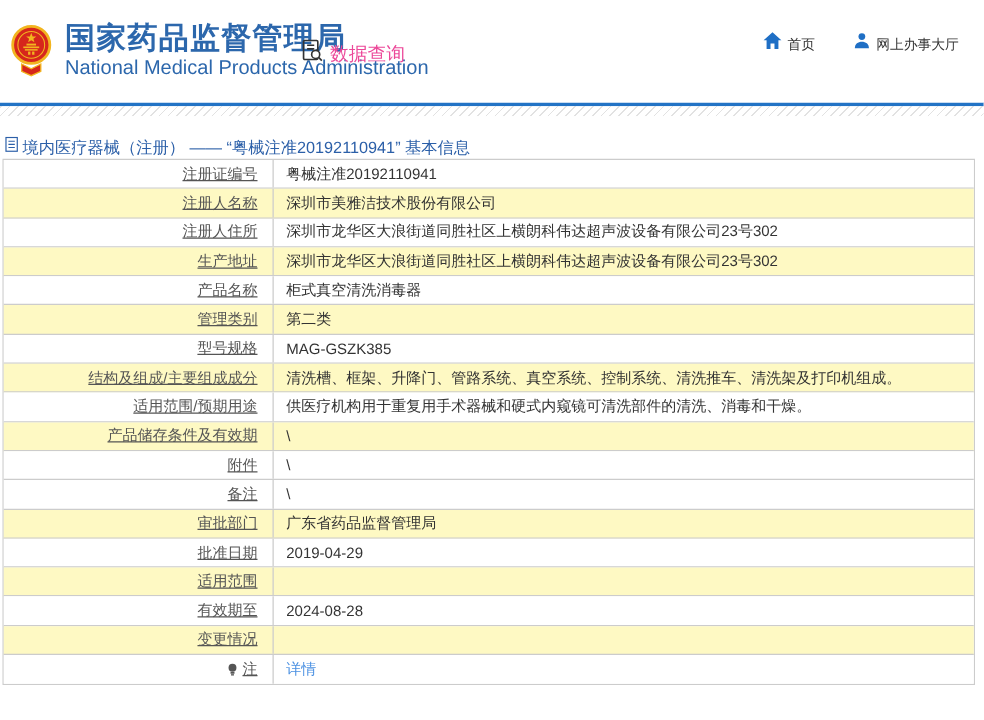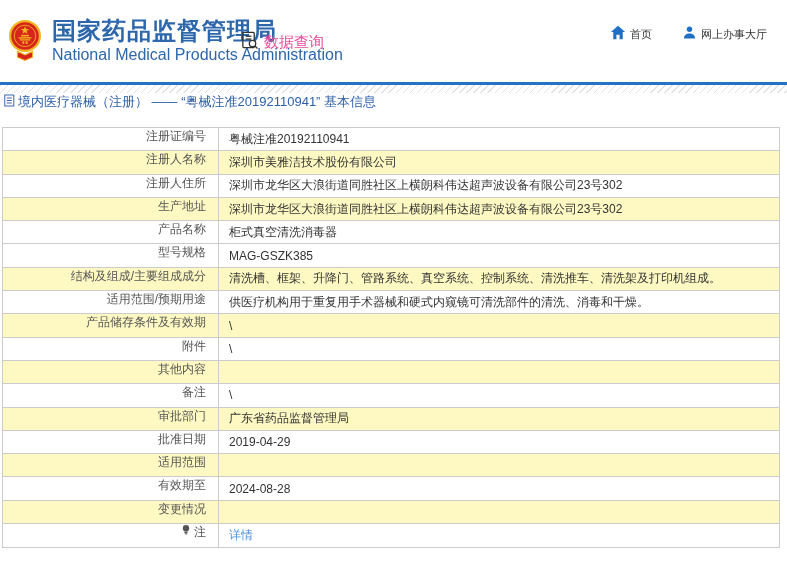--- a/index.html
+++ b/index.html
@@ -33,40 +33,40 @@
   .nav-item .nav-label { font-size: 11px; color: #333; white-space: nowrap; }
 
   .blue-line { height: 3px; background: #2273c5; }
   .hatch-strip {
     height: 8px;
     background: repeating-linear-gradient(135deg, #e2e2e2 0 1px, #ffffff 1px 5px);
   }
 
   
   .title-bar {
-    height: 34px; display: flex; align-items: flex-start;
+    height: 34px; display: flex; align-items: flex-end;
     padding-left: 4px; background: #fff;
   }
   .title-bar .doc-icon { margin-right: 3px; flex: 0 0 auto; }
   .page-title { font-size: 13px; color: #2b5fa8; }
 
   
   .info-table {
     margin-left: 2px; width: 778px;
     border: 1px solid #ccc;
   }
   .t-row { display: flex; height: 23.3px; border-bottom: 1px solid #ccc; background: #fff; }
   .t-row:last-child { border-bottom: none; }
   .t-row.alt { background: #fef9c3; }
   .t-label {
     width: 216px; flex: 0 0 216px;
     border-right: 1px solid #ccc;
-    display: flex; align-items: flex-start; justify-content: flex-end; gap: 3px;
+    display: flex; align-items: center; justify-content: flex-end; gap: 3px;
     padding-right: 12px;
-    font-size: 12px; color: #555; white-space: nowrap;
+    font-size: 12px; color: #555; white-space: nowrap; text-decoration: underline;
   }
   .t-value {
     flex: 1 1 auto;
     display: flex; align-items: center;
     padding-left: 10px;
     font-size: 12px; color: #333; white-space: nowrap; overflow: hidden;
   }
   .t-value a, .t-value .link {
     color: #4a90e2; text-decoration: none; cursor: pointer; font-size: 12px;
   }
@@ -168,20 +168,26 @@
         <span>生产地址</span>
       </div>
       <div class="t-value">深圳市龙华区大浪街道同胜社区上横朗科伟达超声波设备有限公司23号302</div>
     </div>
     <div class="t-row">
       <div class="t-label">
         <span>产品名称</span>
       </div>
       <div class="t-value">柜式真空清洗消毒器</div>
     </div>
+    <div class="t-row alt">
+      <div class="t-label">
+        <span>管理类别</span>
+      </div>
+      <div class="t-value">第二类</div>
+    </div>
     <div class="t-row">
       <div class="t-label">
         <span>型号规格</span>
       </div>
       <div class="t-value">MAG-GSZK385</div>
     </div>
     <div class="t-row alt">
       <div class="t-label">
         <span>结构及组成/主要组成成分</span>
       </div>
@@ -197,26 +203,20 @@
       <div class="t-label">
         <span>产品储存条件及有效期</span>
       </div>
       <div class="t-value">\</div>
     </div>
     <div class="t-row">
       <div class="t-label">
         <span>附件</span>
       </div>
       <div class="t-value">\</div>
-    </div>
-    <div class="t-row alt">
-      <div class="t-label">
-        <span>其他内容</span>
-      </div>
-      <div class="t-value"></div>
     </div>
     <div class="t-row">
       <div class="t-label">
         <span>备注</span>
       </div>
       <div class="t-value">\</div>
     </div>
     <div class="t-row alt">
       <div class="t-label">
         <span>审批部门</span>

